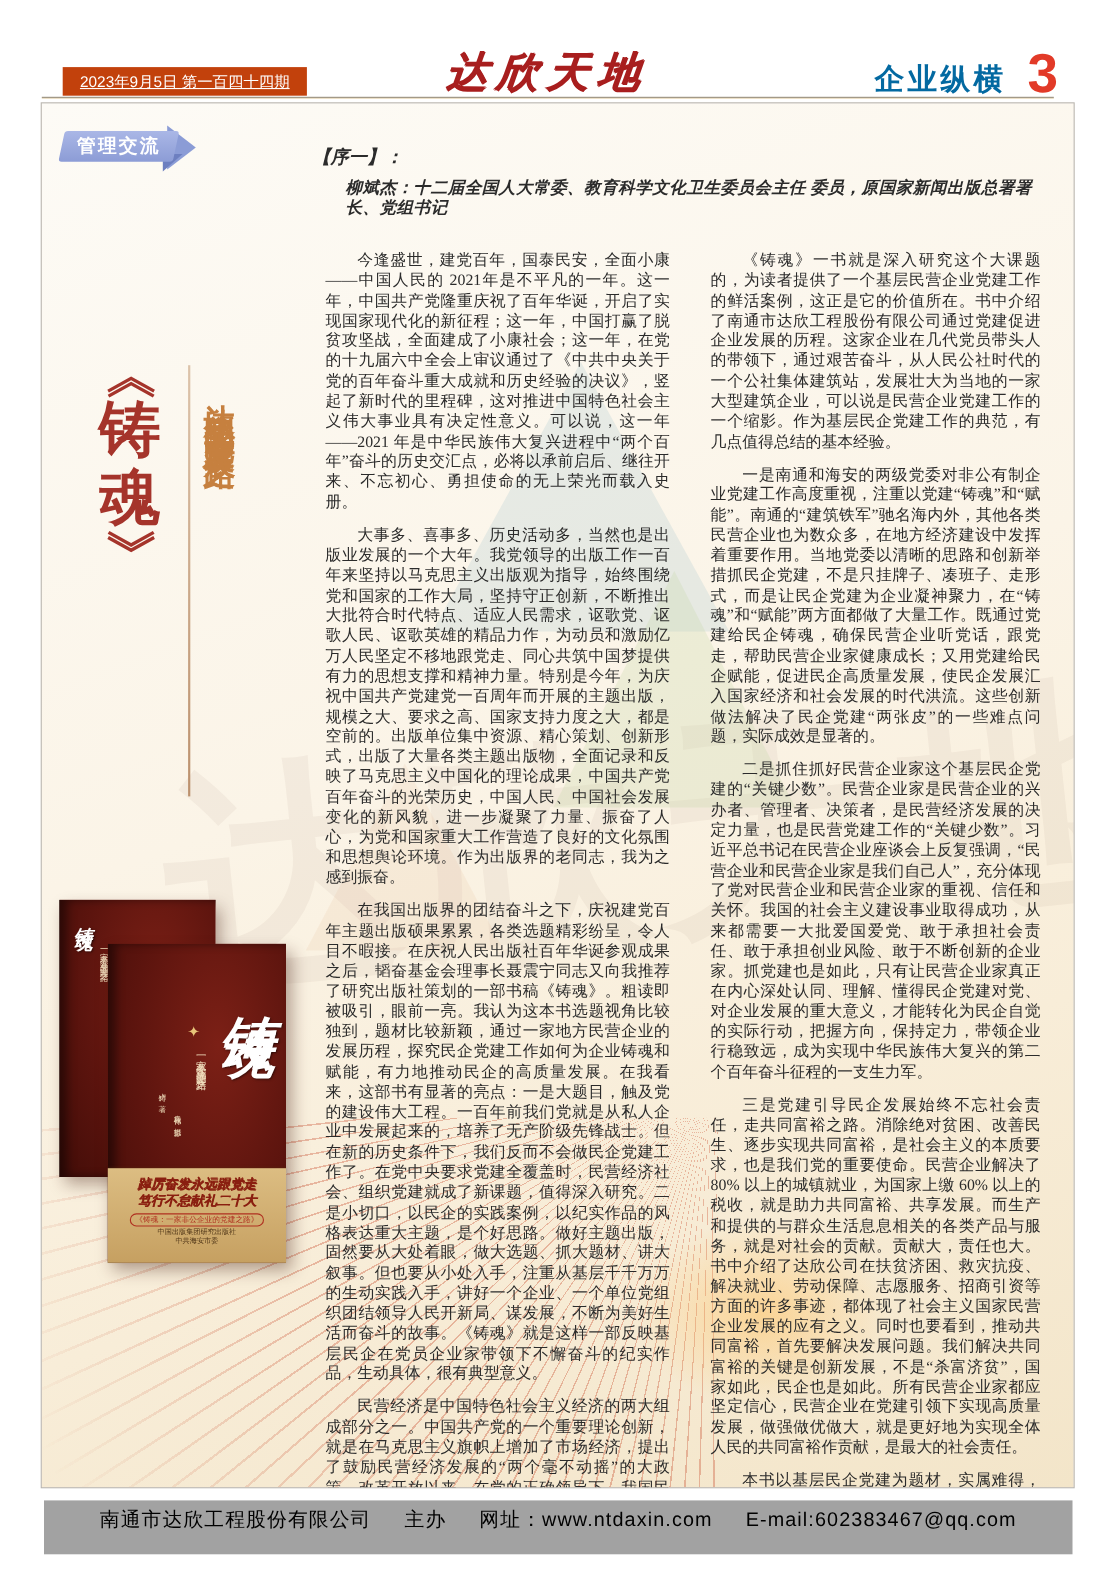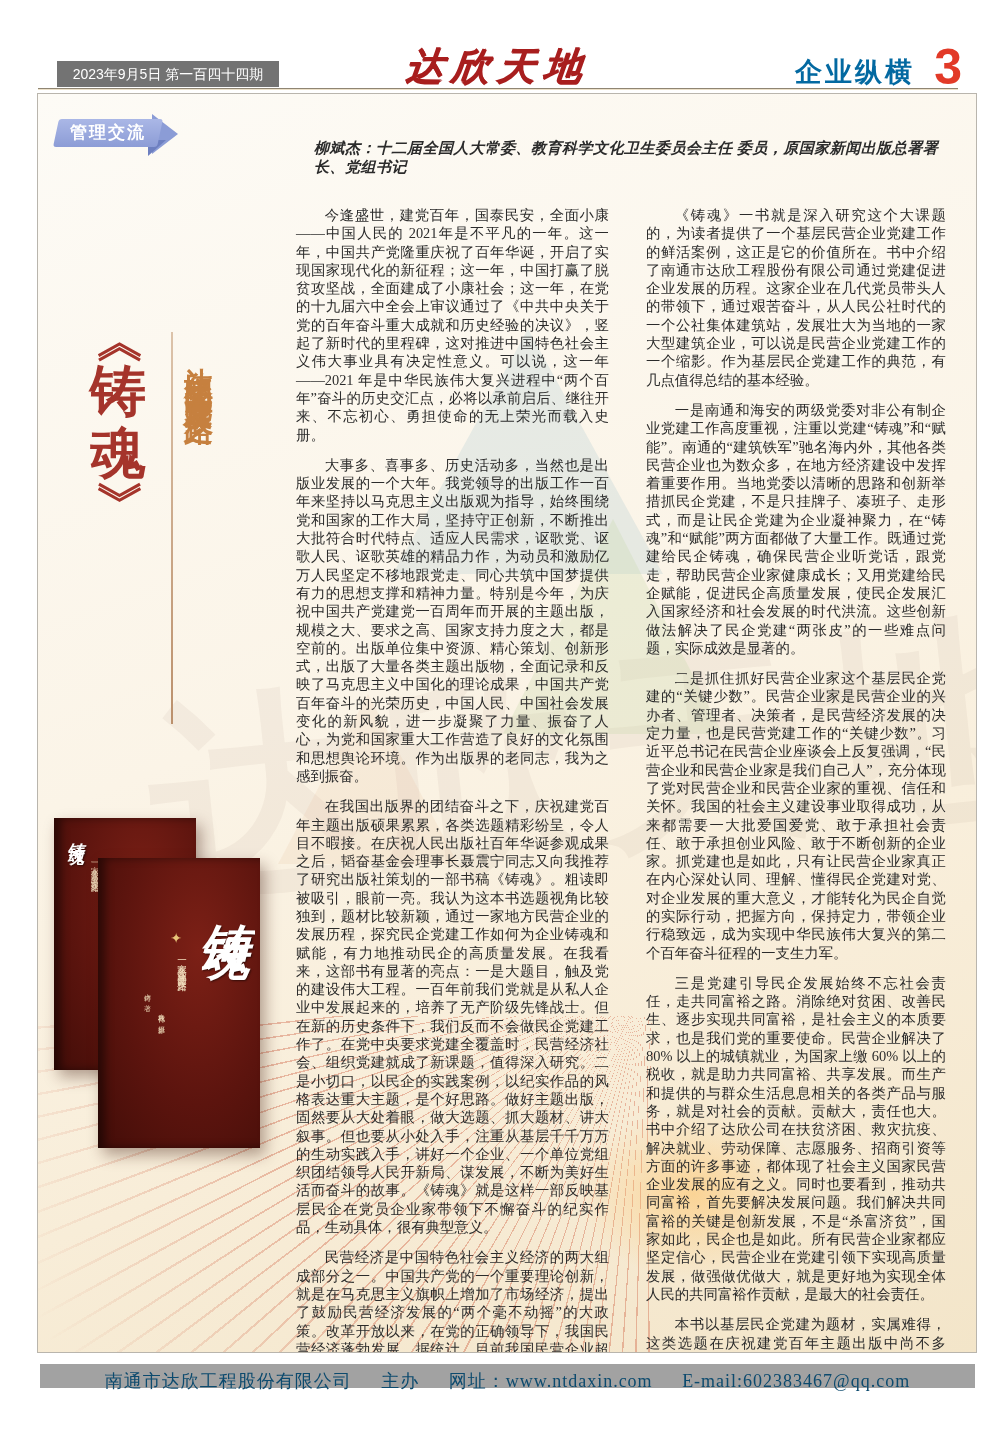--- a/index.html
+++ b/index.html
@@ -1,22 +1,22 @@
 <!DOCTYPE html>
 <html><head>
 <meta charset="utf-8">
 <style>
   html,body{margin:0;padding:0;}
   body{
     width:995px;height:1437px;position:relative;background:#ffffff;
     font-family:"Liberation Serif","DejaVu Serif",serif;color:#2b2b2b;overflow:hidden;
   }
   
-  .date-box{position:absolute;left:57px;top:61px;width:222px;height:26px;background:#737373;
-    color:#fff;font-family:"Liberation Sans",sans-serif;font-size:14px;line-height:26px;text-align:center;}
+  .date-box{position:absolute;left:57px;top:61px;width:222px;height:26px;background:#c2410c;
+    color:#fff;font-family:"Liberation Sans",sans-serif;font-size:14px;line-height:26px;text-align:center;text-decoration:underline;}
   .masthead{position:absolute;left:0;right:0;top:44px;text-align:center;font-size:38px;line-height:44px;
     color:#a81e1e;font-weight:bold;font-style:italic;letter-spacing:8px;transform:skewX(-6deg);
     text-shadow:1px 1px 0 #a81e1e;}
   .section-title{position:absolute;right:80px;top:54px;font-size:27px;font-weight:bold;color:#0369a1;
     letter-spacing:3px;font-family:Liberation Mono, monospace;}
   .page-number{position:absolute;right:33px;top:38px;font-size:50px;font-weight:bold;color:#e23a28;
     font-family:"Liberation Sans",sans-serif;}
   .header-rule{position:absolute;left:38px;width:920px;top:88px;height:0;
     border-top:1px solid #8f8573;border-bottom:1px solid #ece0c8;}
   
@@ -90,22 +90,22 @@
   .textarea{position:absolute;left:246px;top:38px;width:674px;z-index:2;}
   .preface-label{font-weight:bold;font-style:italic;font-size:16.5px;}
   .preface-author{margin:7px 0 0 30px;font-weight:bold;font-style:italic;font-size:15px;letter-spacing:.5px;}
   .columns{display:flex;gap:13px;margin-top:17px;}
   .col{text-align:justify;}
   .col-left{width:337px;}
   .col-right{width:324px;}
   .col p{margin:12px;text-indent:2em;font-size:14.4px;line-height:18.3px;color:#2b2b2b;}
   .col p.cont{text-indent:0;}
   
-  .footer{position:absolute;left:40px;top:1364px;width:935px;height:24px;background:#a2a2a2;color:#0c4a6e;
-    font-family:Liberation Serif, serif;font-size:18px;line-height:35px;text-align:center;letter-spacing:1px;}
+  .footer{position:absolute;left:40px;top:1364px;width:935px;height:49px;background:#a2a2a2;color:#000000;
+    font-family:Liberation Sans, sans-serif;font-size:18px;line-height:35px;text-align:center;letter-spacing:1px;}
   .footer span{margin:0 12px;}
 </style>
 </head>
 <body>
 
 <div class="date-box">2023年9月5日 第一百四十四期</div>
 <div class="masthead">达欣天地</div>
 <div class="section-title">企业纵横</div>
 <div class="page-number">3</div>
 <div class="header-rule"></div>
@@ -142,24 +142,32 @@
       <span class="bk-sub">一家非公企业的党建之路</span>
       <span class="bk-author">卢铸 著</span>
       <span class="bk-author bk-author2">袁秋伟 摄影</span>
     </div>
     <div class="book front">
       <span class="bk-star">✦</span>
       <span class="bk-title">铸魂</span>
       <span class="bk-sub">一家非公企业的党建之路</span>
       <span class="bk-author">卢铸 著</span>
       <span class="bk-author bk-author2">袁秋伟 摄影</span>
+      <div class="bk-band">
+        <div class="band-line pad">踔厉奋发永远跟党走</div>
+        <div class="band-line">笃行不怠献礼二十大</div>
+        <div class="band-label">《铸魂：一家非公企业的党建之路》</div>
+        <div class="band-small">中国出版集团研究出版社</div>
+        <div class="band-small">中共海安市委</div>
+      </div>
     </div>
   </div>
 
   <div class="textarea">
+    <div class="preface-label">【序一】：</div>
     <div class="preface-author">柳斌杰：十二届全国人大常委、教育科学文化卫生委员会主任 委员，原国家新闻出版总署署长、党组书记</div>
     <div class="columns">
       <div class="col col-left">
         <p>今逢盛世，建党百年，国泰民安，全面小康——中国人民的 2021年是不平凡的一年。这一年，中国共产党隆重庆祝了百年华诞，开启了实现国家现代化的新征程；这一年，中国打赢了脱贫攻坚战，全面建成了小康社会；这一年，在党的十九届六中全会上审议通过了《中共中央关于党的百年奋斗重大成就和历史经验的决议》，竖起了新时代的里程碑，这对推进中国特色社会主义伟大事业具有决定性意义。可以说，这一年——2021 年是中华民族伟大复兴进程中“两个百年”奋斗的历史交汇点，必将以承前启后、继往开来、不忘初心、勇担使命的无上荣光而载入史册。</p>
         <p>大事多、喜事多、历史活动多，当然也是出版业发展的一个大年。我党领导的出版工作一百年来坚持以马克思主义出版观为指导，始终围绕党和国家的工作大局，坚持守正创新，不断推出大批符合时代特点、适应人民需求，讴歌党、讴歌人民、讴歌英雄的精品力作，为动员和激励亿万人民坚定不移地跟党走、同心共筑中国梦提供有力的思想支撑和精神力量。特别是今年，为庆祝中国共产党建党一百周年而开展的主题出版，规模之大、要求之高、国家支持力度之大，都是空前的。出版单位集中资源、精心策划、创新形式，出版了大量各类主题出版物，全面记录和反映了马克思主义中国化的理论成果，中国共产党百年奋斗的光荣历史，中国人民、中国社会发展变化的新风貌，进一步凝聚了力量、振奋了人心，为党和国家重大工作营造了良好的文化氛围和思想舆论环境。作为出版界的老同志，我为之感到振奋。</p>
         <p>在我国出版界的团结奋斗之下，庆祝建党百年主题出版硕果累累，各类选题精彩纷呈，令人目不暇接。在庆祝人民出版社百年华诞参观成果之后，韬奋基金会理事长聂震宁同志又向我推荐了研究出版社策划的一部书稿《铸魂》。粗读即被吸引，眼前一亮。我认为这本书选题视角比较独到，题材比较新颖，通过一家地方民营企业的发展历程，探究民企党建工作如何为企业铸魂和赋能，有力地推动民企的高质量发展。在我看来，这部书有显著的亮点：一是大题目，触及党的建设伟大工程。一百年前我们党就是从私人企业中发展起来的，培养了无产阶级先锋战士。但在新的历史条件下，我们反而不会做民企党建工作了。在党中央要求党建全覆盖时，民营经济社会、组织党建就成了新课题，值得深入研究。二是小切口，以民企的实践案例，以纪实作品的风格表达重大主题，是个好思路。做好主题出版，固然要从大处着眼，做大选题、抓大题材、讲大叙事。但也要从小处入手，注重从基层千千万万的生动实践入手，讲好一个企业、一个单位党组织团结领导人民开新局、谋发展，不断为美好生活而奋斗的故事。《铸魂》就是这样一部反映基层民企在党员企业家带领下不懈奋斗的纪实作品，生动具体，很有典型意义。</p>
         <p>民营经济是中国特色社会主义经济的两大组成部分之一。中国共产党的一个重要理论创新，就是在马克思主义旗帜上增加了市场经济，提出了鼓励民营经济发展的“两个毫不动摇”的大政策。改革开放以来，在党的正确领导下，我国民营经济蓬勃发展。据统计，目前我国民营企业超过 2700 万家，个体工商户9586.4 万户，占我国企业数量的 90%以上，这些企业和经营主体吸纳了超过 80% 的城镇就业者，成为中国经济非常重要的发展力量。所谓“民营经济退场论”，既罔顾改革开放 40 多年来民营经济对国家发展和小康社会建设的重大贡献，也完全背离了党的方针和政策。</p>
         <p>当然，我国民营企业数量多、分布广，企业家素质参差不齐，发展过程中也出现了不少问题。有遵纪守法、质量环保方面存在的问题，也有社会责任、财富分配方面存在的问题，引起了社会的普遍关注。解决这些问题，需要国家进一步建立健全法律法规，加强政府监督管理。但最</p>
       </div>
       <div class="col col-right">

